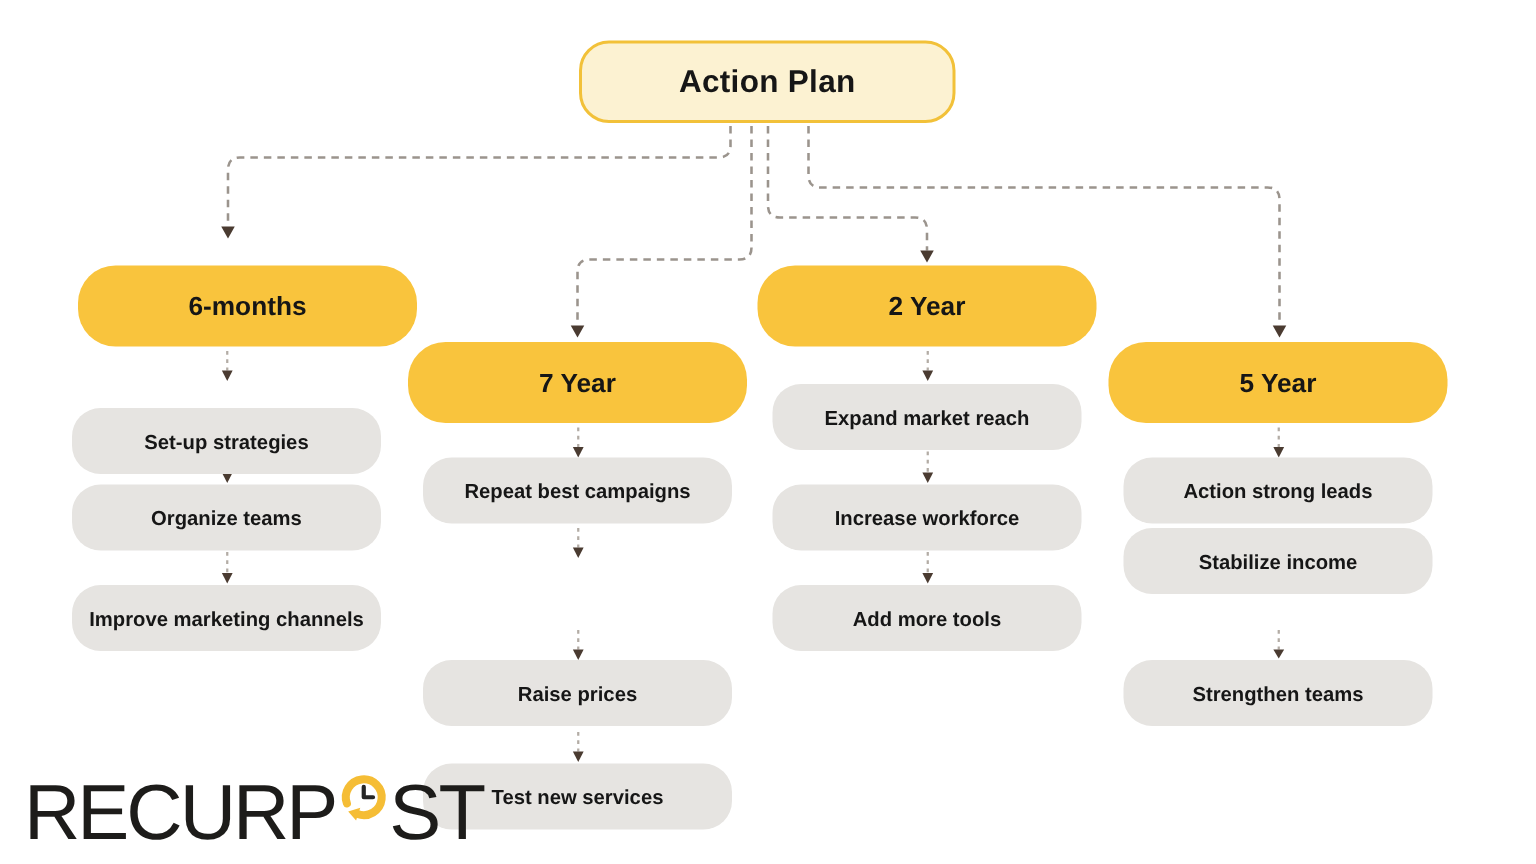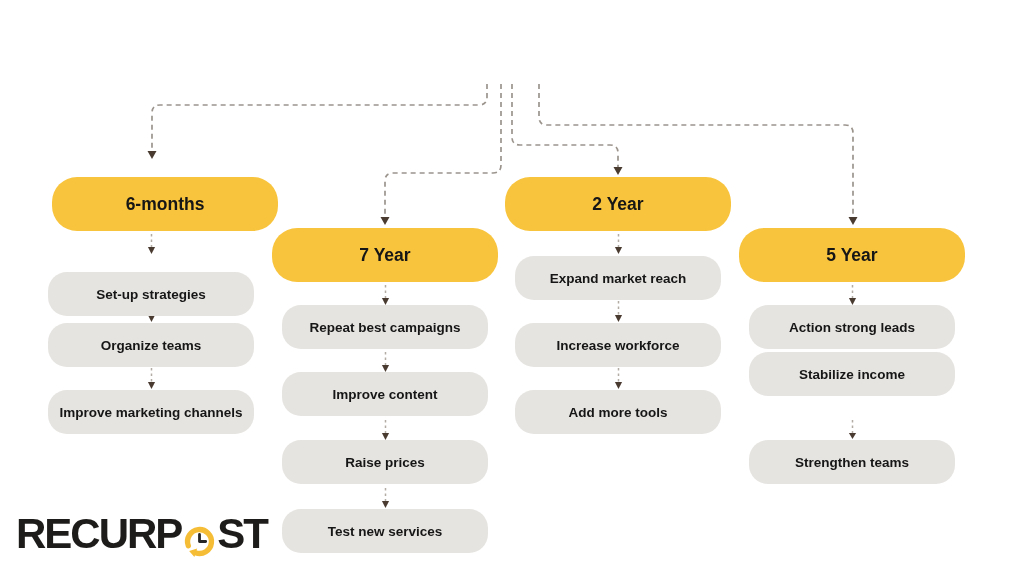--- a/index.html
+++ b/index.html
@@ -24,22 +24,22 @@
   .item {
     width:206px; height:44px; background:var(--item-gray);
     border-radius:19px; font-size:13.5px; white-space:nowrap;
   }
   svg.wires { position:absolute; left:0; top:0; }
   .dash { fill:none; stroke:var(--connector); stroke-width:1.7; stroke-dasharray:5 4; }
   .dot  { fill:none; stroke:var(--connector-light); stroke-width:1.5; stroke-dasharray:2.5 3; }
   .ah   { fill:var(--arrowhead); stroke:none; }
   .logo {
     position:absolute; left:16px; top:512px; height:46px;
-    display:flex; align-items:flex-end;
-    font-weight:bold; font-size:42px; letter-spacing:-2px;
+    display:flex; align-items:flex-start;
+    font-weight:normal; font-size:52px; letter-spacing:-2px;
     color:var(--logo-black);
   }
   .logo svg { display:block; margin:3px 1px 0 2px; }
 </style>
 </head>
 <body>
 
 <div class="stage">
 
   <svg class="wires" width="1024" height="576" viewBox="0 0 1024 576">
@@ -85,32 +85,32 @@
     <g>
       <line class="dot" x1="852.5" y1="285" x2="852.5" y2="298"></line>
         <polygon class="ah" points="848.9,298 856.1,298 852.5,305"></polygon>
       <line class="dot" x1="852.5" y1="352" x2="852.5" y2="365"></line>
         <polygon class="ah" points="848.9,365 856.1,365 852.5,372"></polygon>
       <line class="dot" x1="852.5" y1="420" x2="852.5" y2="433"></line>
         <polygon class="ah" points="848.9,433 856.1,433 852.5,439"></polygon>
     </g>
   </svg>
 
+  <div class="node root" style="left:386px; top:27px; width:251px; height:55px;">Action Plan</div>
 
   <div class="node head" style="left:52px; top:177px;">6-months</div>
   <div class="node head" style="left:272px; top:228px;">7 Year</div>
   <div class="node head" style="left:505px; top:177px;">2 Year</div>
   <div class="node head" style="left:739px; top:228px;">5 Year</div>
 
   <div class="node item" style="left:48px; top:256px;margin-top:16px;">Set-up strategies</div>
   <div class="node item" style="left:48px; top:323px;">Organize teams</div>
   <div class="node item" style="left:48px; top:390px;">Improve marketing channels</div>
 
   <div class="node item" style="left:282px; top:305px;">Repeat best campaigns</div>
-  <div class="node item" style="left:282px; top:372px;">Improve content</div>
   <div class="node item" style="left:282px; top:440px;">Raise prices</div>
   <div class="node item" style="left:282px; top:509px;">Test new services</div>
 
   <div class="node item" style="left:515px; top:256px;">Expand market reach</div>
   <div class="node item" style="left:515px; top:323px;">Increase workforce</div>
   <div class="node item" style="left:515px; top:390px;">Add more tools</div>
 
   <div class="node item" style="left:749px; top:305px;">Action strong leads</div>
   <div class="node item" style="left:749px; top:352px;">Stabilize income</div>
   <div class="node item" style="left:749px; top:440px;">Strengthen teams</div>

